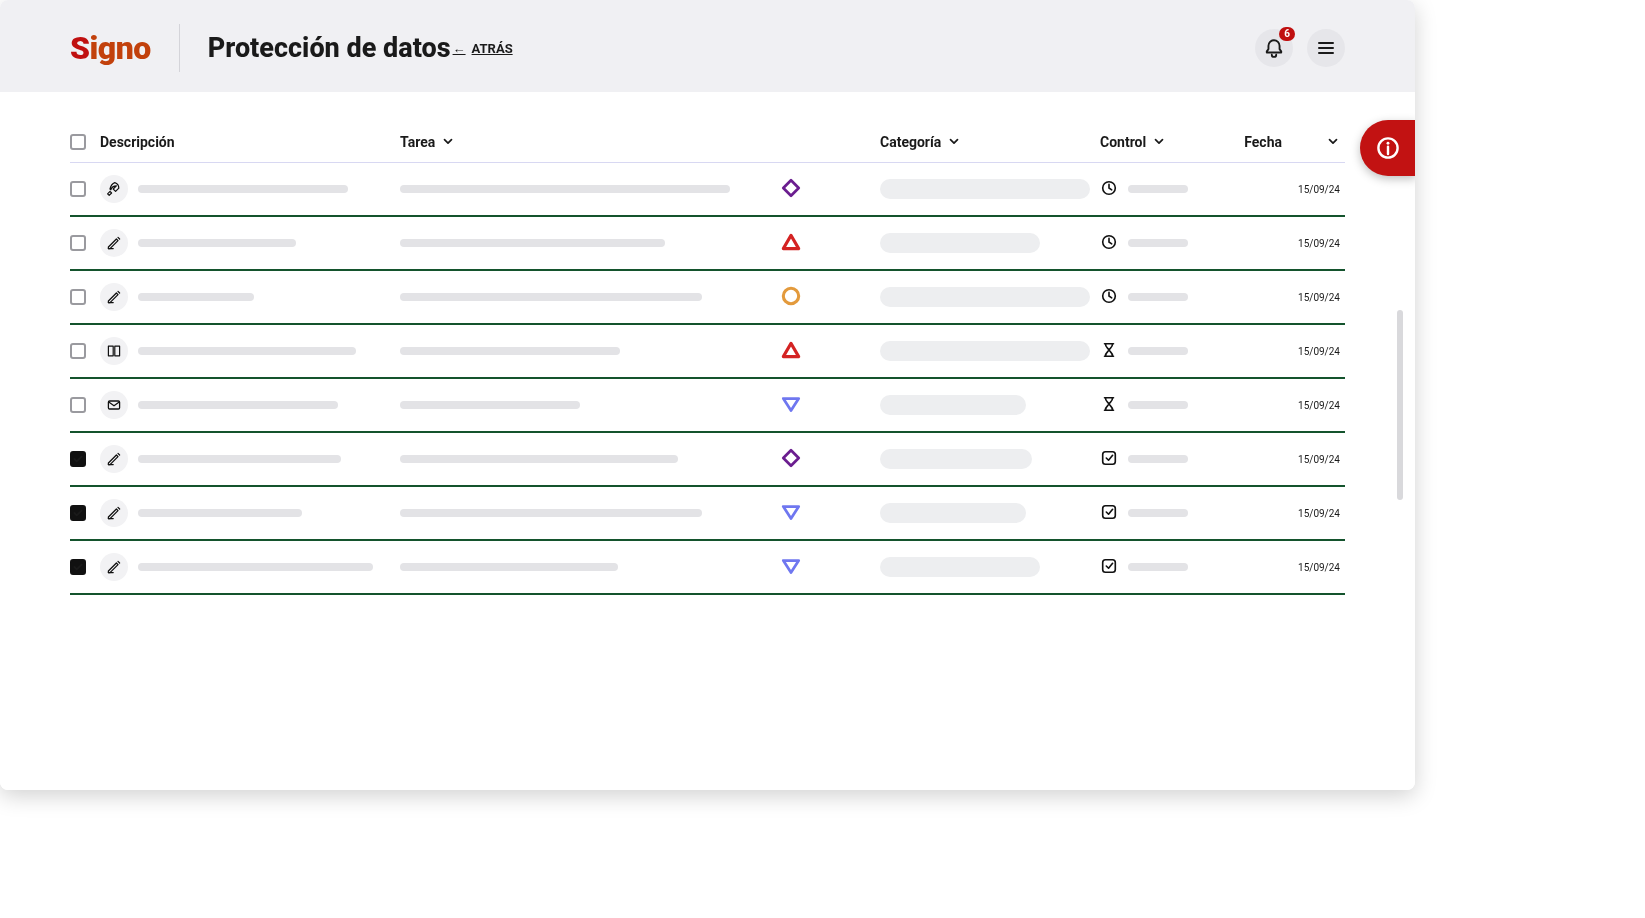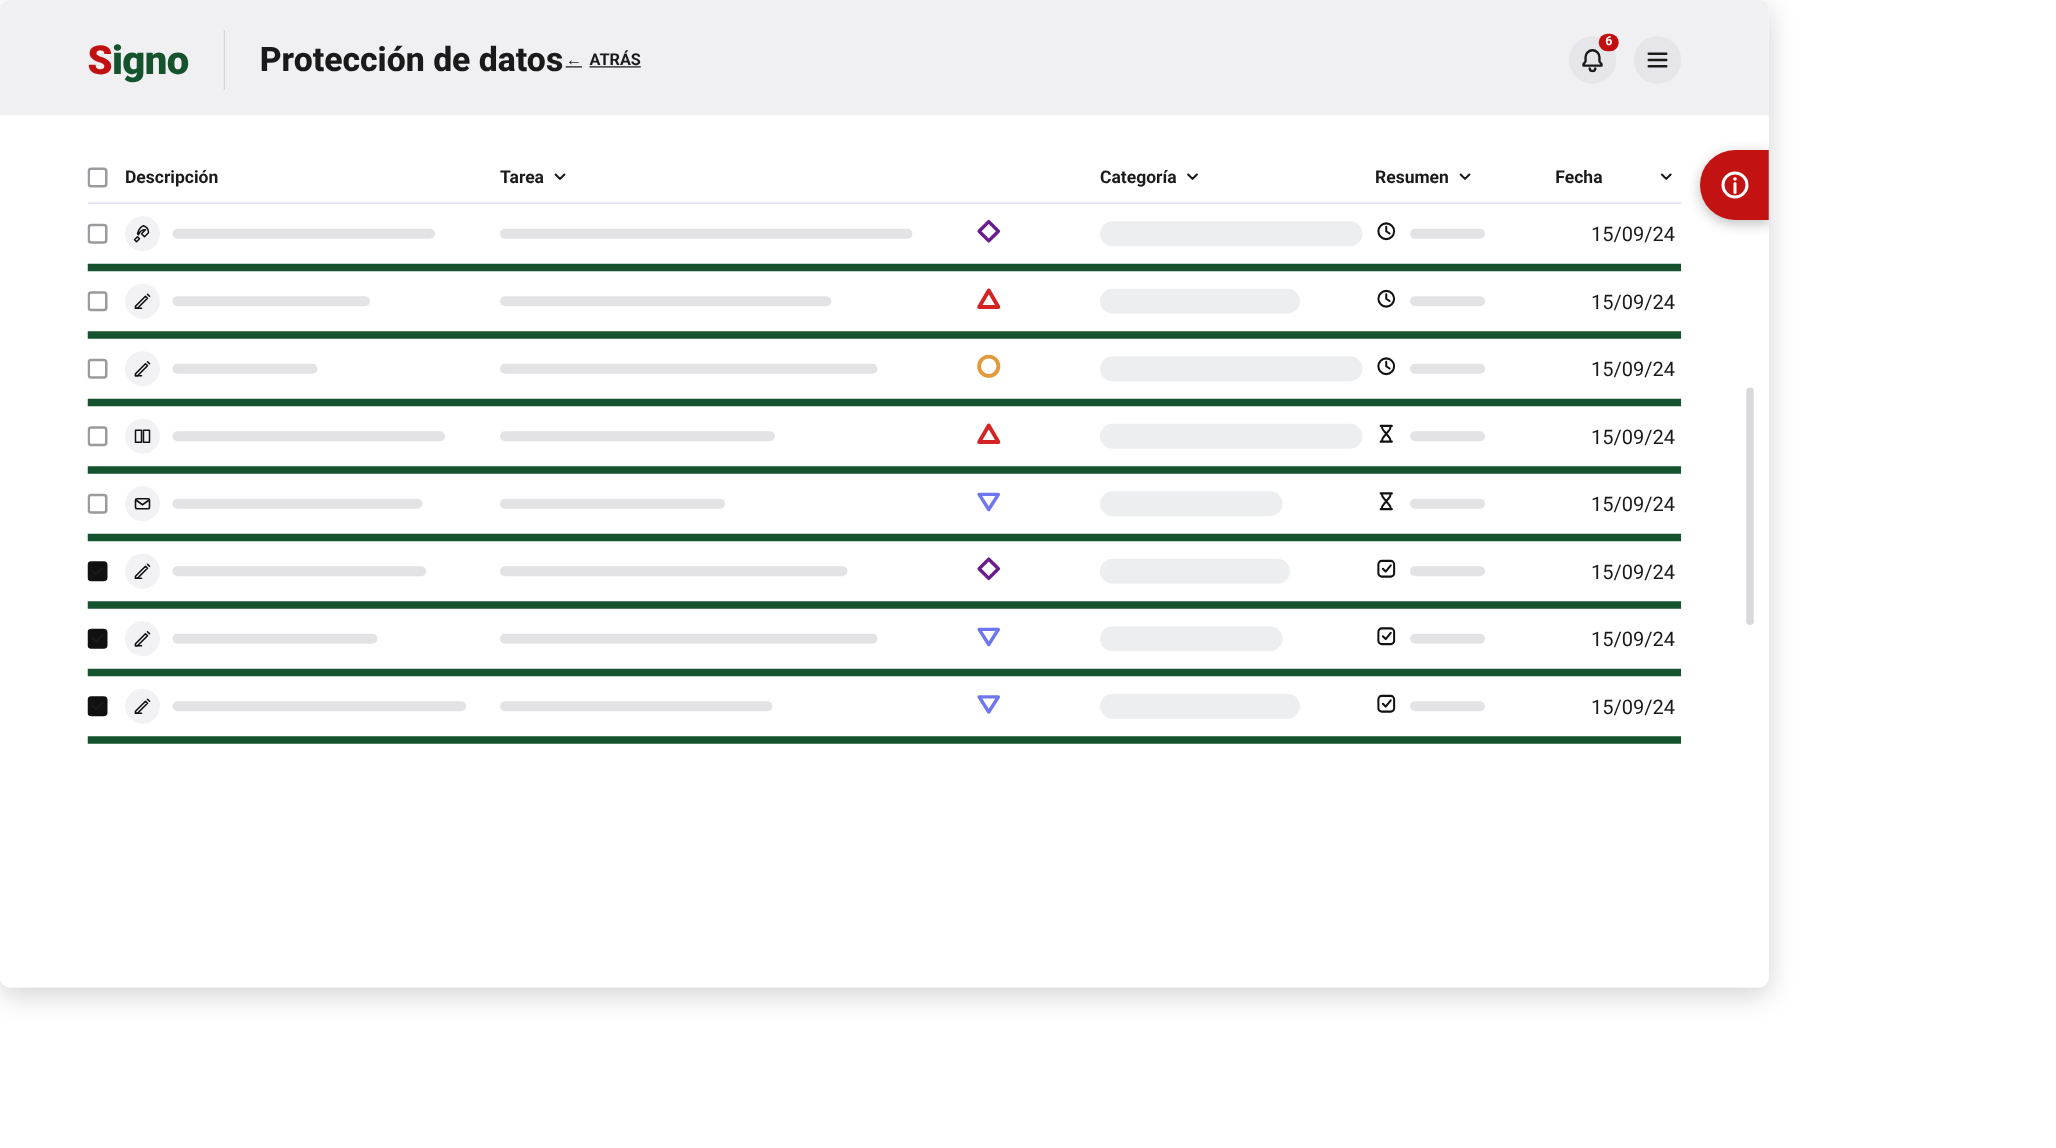--- a/index.html
+++ b/index.html
@@ -33,21 +33,21 @@
   }
   .logo {
     font-weight: 900;
     font-size: 32px;
     letter-spacing: -0.5px;
     white-space: nowrap;
     display: flex;
     align-items: baseline;
   }
   .logo .red { color: #c01010; }
-  .logo .black { color: #14532d; }
+  .logo .black { color: #c2410c; }
   .vdiv {
     width: 1px; height: 48px; background: #d4d4d9;
   }
   .title-block { display: flex; flex-direction: row; gap: 2px; }
   .page-title {
     font-size: 27px;
     font-weight: 800;
     color: #1a1a1a;
   }
   .back-link {
@@ -118,22 +118,22 @@
     border-bottom: 1px solid #d8d8f2;
     font-size: 14px; font-weight: 700;
   }
   .th { display: flex; align-items: flex-start; gap: 6px; cursor: pointer; }
   .th.right { justify-content: flex-end; gap: 44px; }
   .trow {
     display: grid;
     grid-template-columns: 30px 300px 380px 100px 220px 120px 120px;
     align-items: center;
     min-height: 54px;
-    border-bottom: 6px solid #14532d;
-    font-size: 16px;
+    border-bottom: 2px solid #14532d;
+    font-size: 10px;
   }
   .cell { display: flex; align-items: center; gap: 10px; }
   .cell.right { justify-content: flex-end; }
   .checkbox {
     width: 16px; height: 16px; border: 2px solid #9a9a9f;
     border-radius: 3px; display: flex;
     align-items: center; justify-content: center;
     cursor: pointer; flex-shrink: 0;
   }
   .checkbox.checked {
@@ -303,21 +303,21 @@
             </svg>
         </div>
         <div class="th"></div>
         <div class="th">
           <span>Categoría</span>
           <svg width="14" height="14" viewBox="0 0 20 20">
               <use href="#i-chevdown"></use>
             </svg>
         </div>
         <div class="th">
-          <span>Resumen</span>
+          <span>Control</span>
           <svg width="14" height="14" viewBox="0 0 20 20">
               <use href="#i-chevdown"></use>
             </svg>
         </div>
         <div class="th right">
           <span>Fecha</span>
           <svg width="14" height="14" viewBox="0 0 20 20">
               <use href="#i-chevdown"></use>
             </svg>
         </div>

